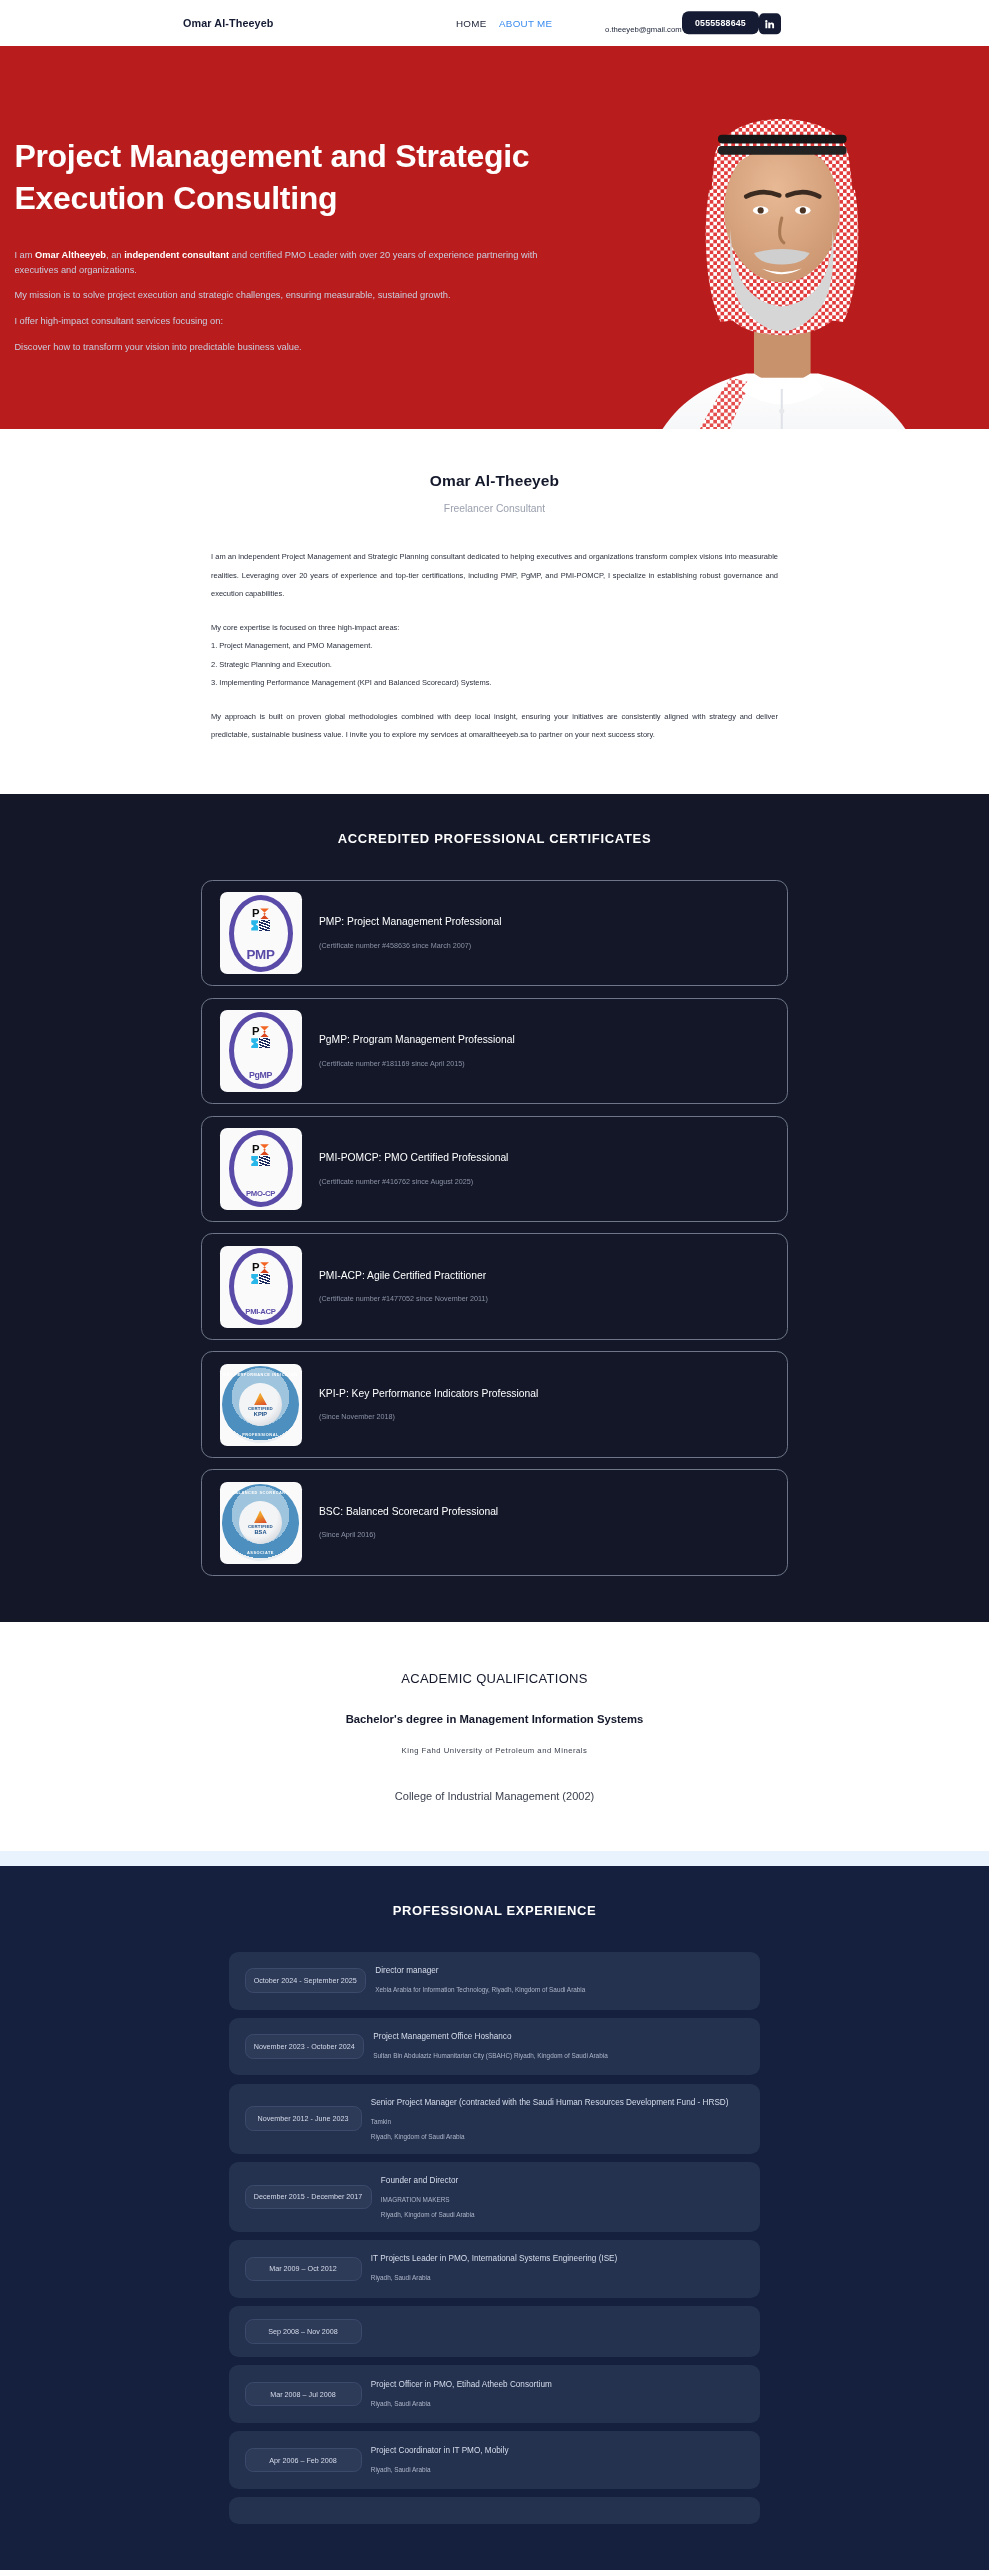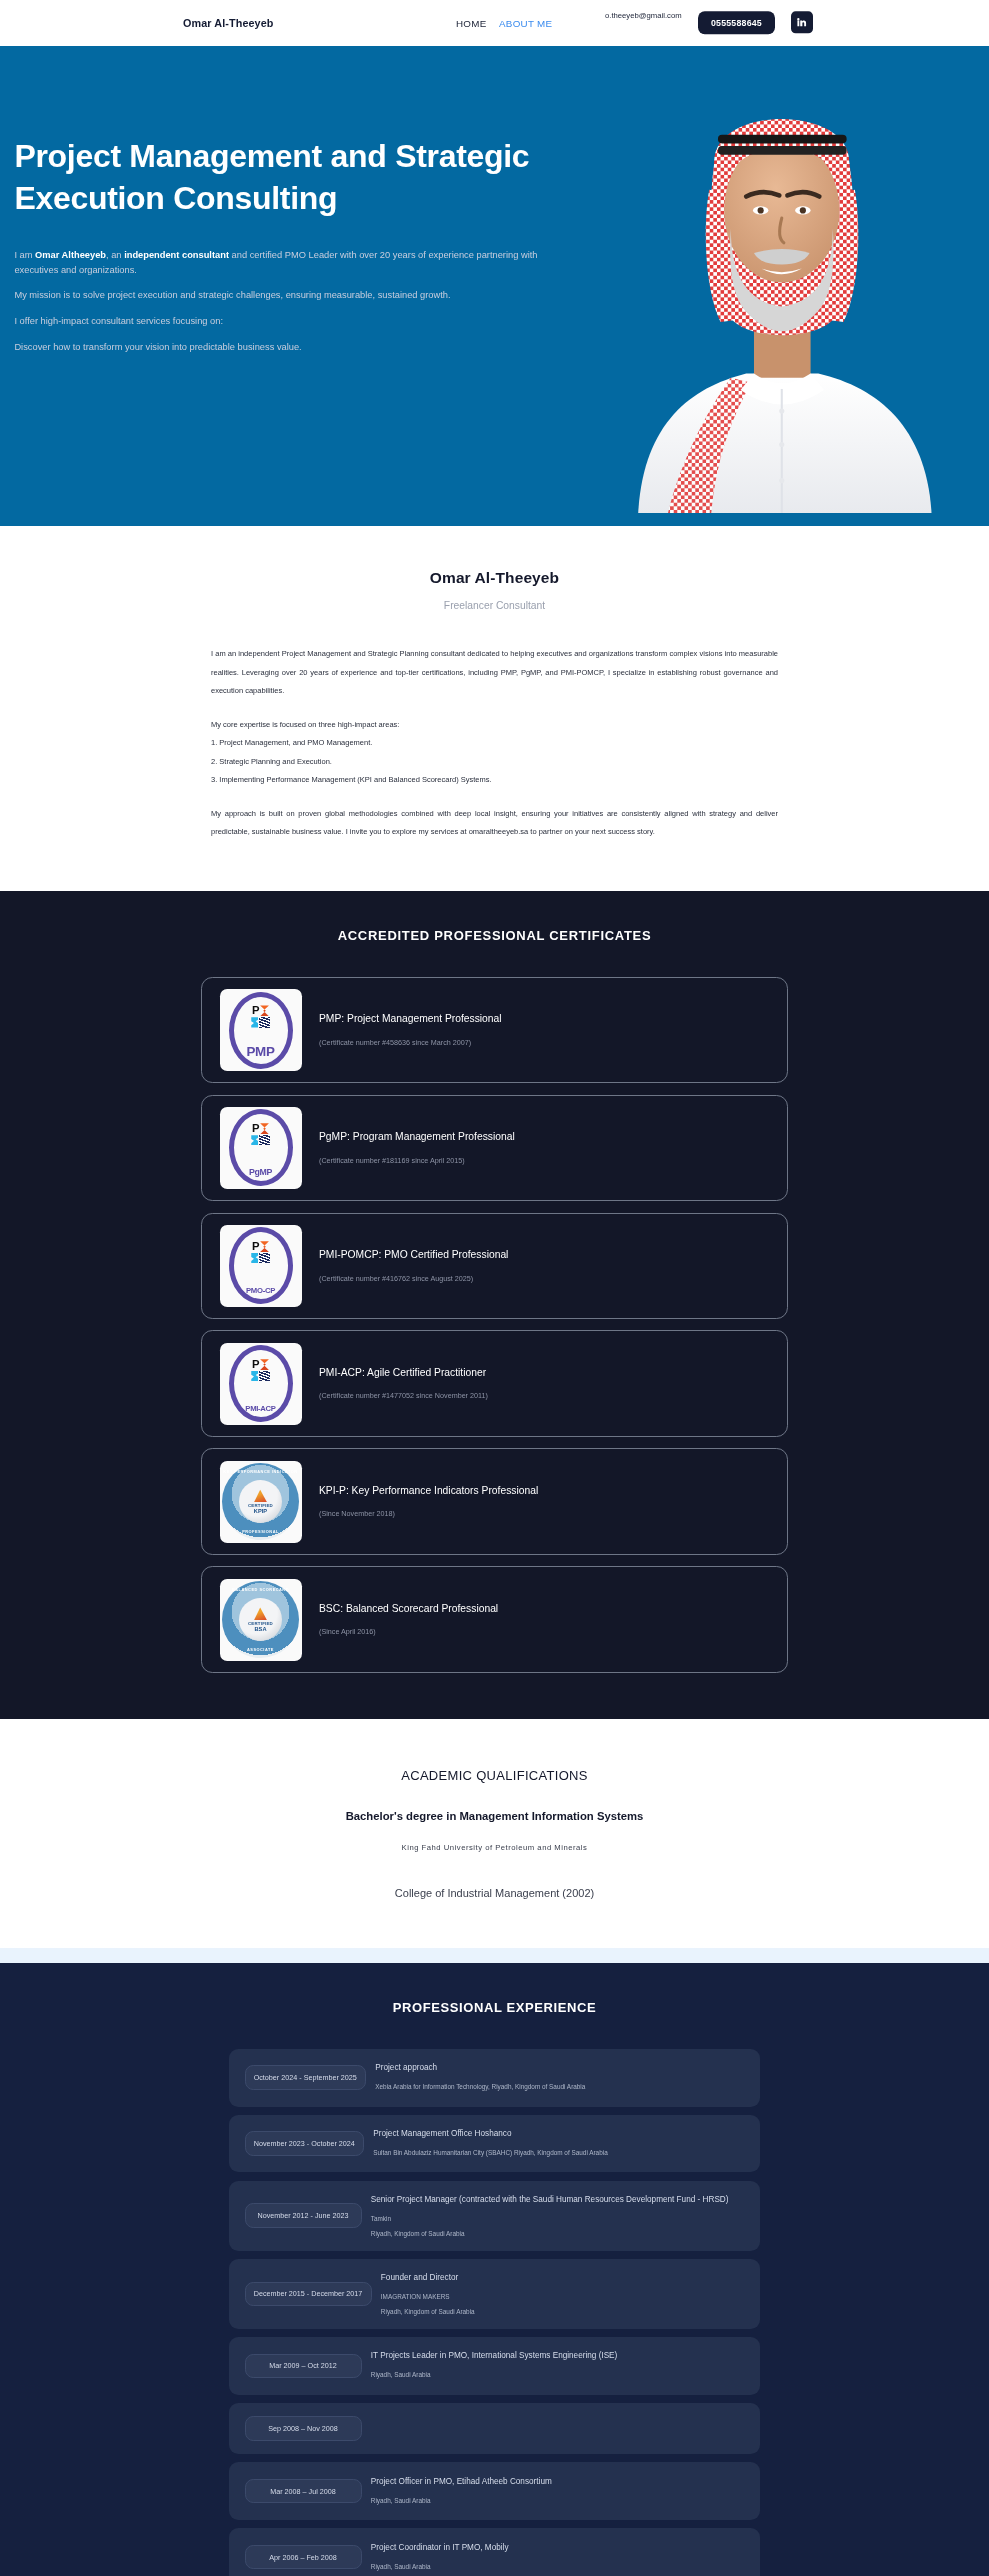--- a/index.html
+++ b/index.html
@@ -24,37 +24,37 @@
   .nav{
     position:absolute; left:456px; top:50%; transform:translateY(-50%);
     display:flex; gap:12.4px; align-items:center;
   }
   .nav a{
     font-size:9.8px; letter-spacing:0.3px; text-decoration:none; color:#1b2236;
   }
   .nav a.active{ color:#3a8bee; }
   .contact-group{
     position:absolute; left:605px; top:50%; transform:translateY(-50%);
-    display:flex; align-items:flex-start; gap:16px;
+    display:flex; align-items:flex-end; gap:0;
   }
   .email-link{ font-size:7.7px; color:#1b2236; text-decoration:none; }
   .phone-btn{
     background:#141b33; color:#fff; border:none; border-radius:6.7px;
     padding:6.7px 13.4px; font-size:8.8px; font-weight:700; letter-spacing:0.2px;
     cursor:pointer; font-family:inherit;
   }
   .li-btn{
     width:21.6px;height:21.6px;border-radius:4.6px;background:#141b33;
     display:flex;align-items:center;justify-content:center;cursor:pointer;
   }
   .li-btn svg{ width:11.3px;height:11.3px;fill:#fff; }
 
   
   .hero{
-    background:#0369a1; position:relative; height:480px; overflow:hidden;
+    background:#b91c1c; position:relative; height:383px; overflow:hidden;
   }
   .hero-text{
     position:absolute; left:14.4px; top:90px; width:546px;
   }
   .hero-title{
     font-family:"Liberation Sans", sans-serif;
     font-size:32px; line-height:1.30; font-weight:700; color:#ffffff;
     letter-spacing:-0.3px;
   }
   .hero-body{ margin-top:29px; }
@@ -429,21 +429,21 @@
 
 <div class="exp-pad"></div>
 
 <section class="experience">
   <h2>PROFESSIONAL EXPERIENCE</h2>
   <div class="exp-list">
 
     <div class="exp-card">
       <div class="exp-date">October 2024 - September 2025</div>
       <div class="exp-info">
-        <div class="exp-role">Project approach</div>
+        <div class="exp-role">Director manager</div>
         <div class="exp-org">Xebia Arabia for Information Technology, Riyadh, Kingdom of Saudi Arabia</div>
       </div>
     </div>
 
     <div class="exp-card">
       <div class="exp-date">November 2023 - October 2024</div>
       <div class="exp-info">
         <div class="exp-role">Project Management Office Hoshanco</div>
         <div class="exp-org">Sultan Bin Abdulaziz Humanitarian City (SBAHC) Riyadh, Kingdom of Saudi Arabia</div>
       </div>

